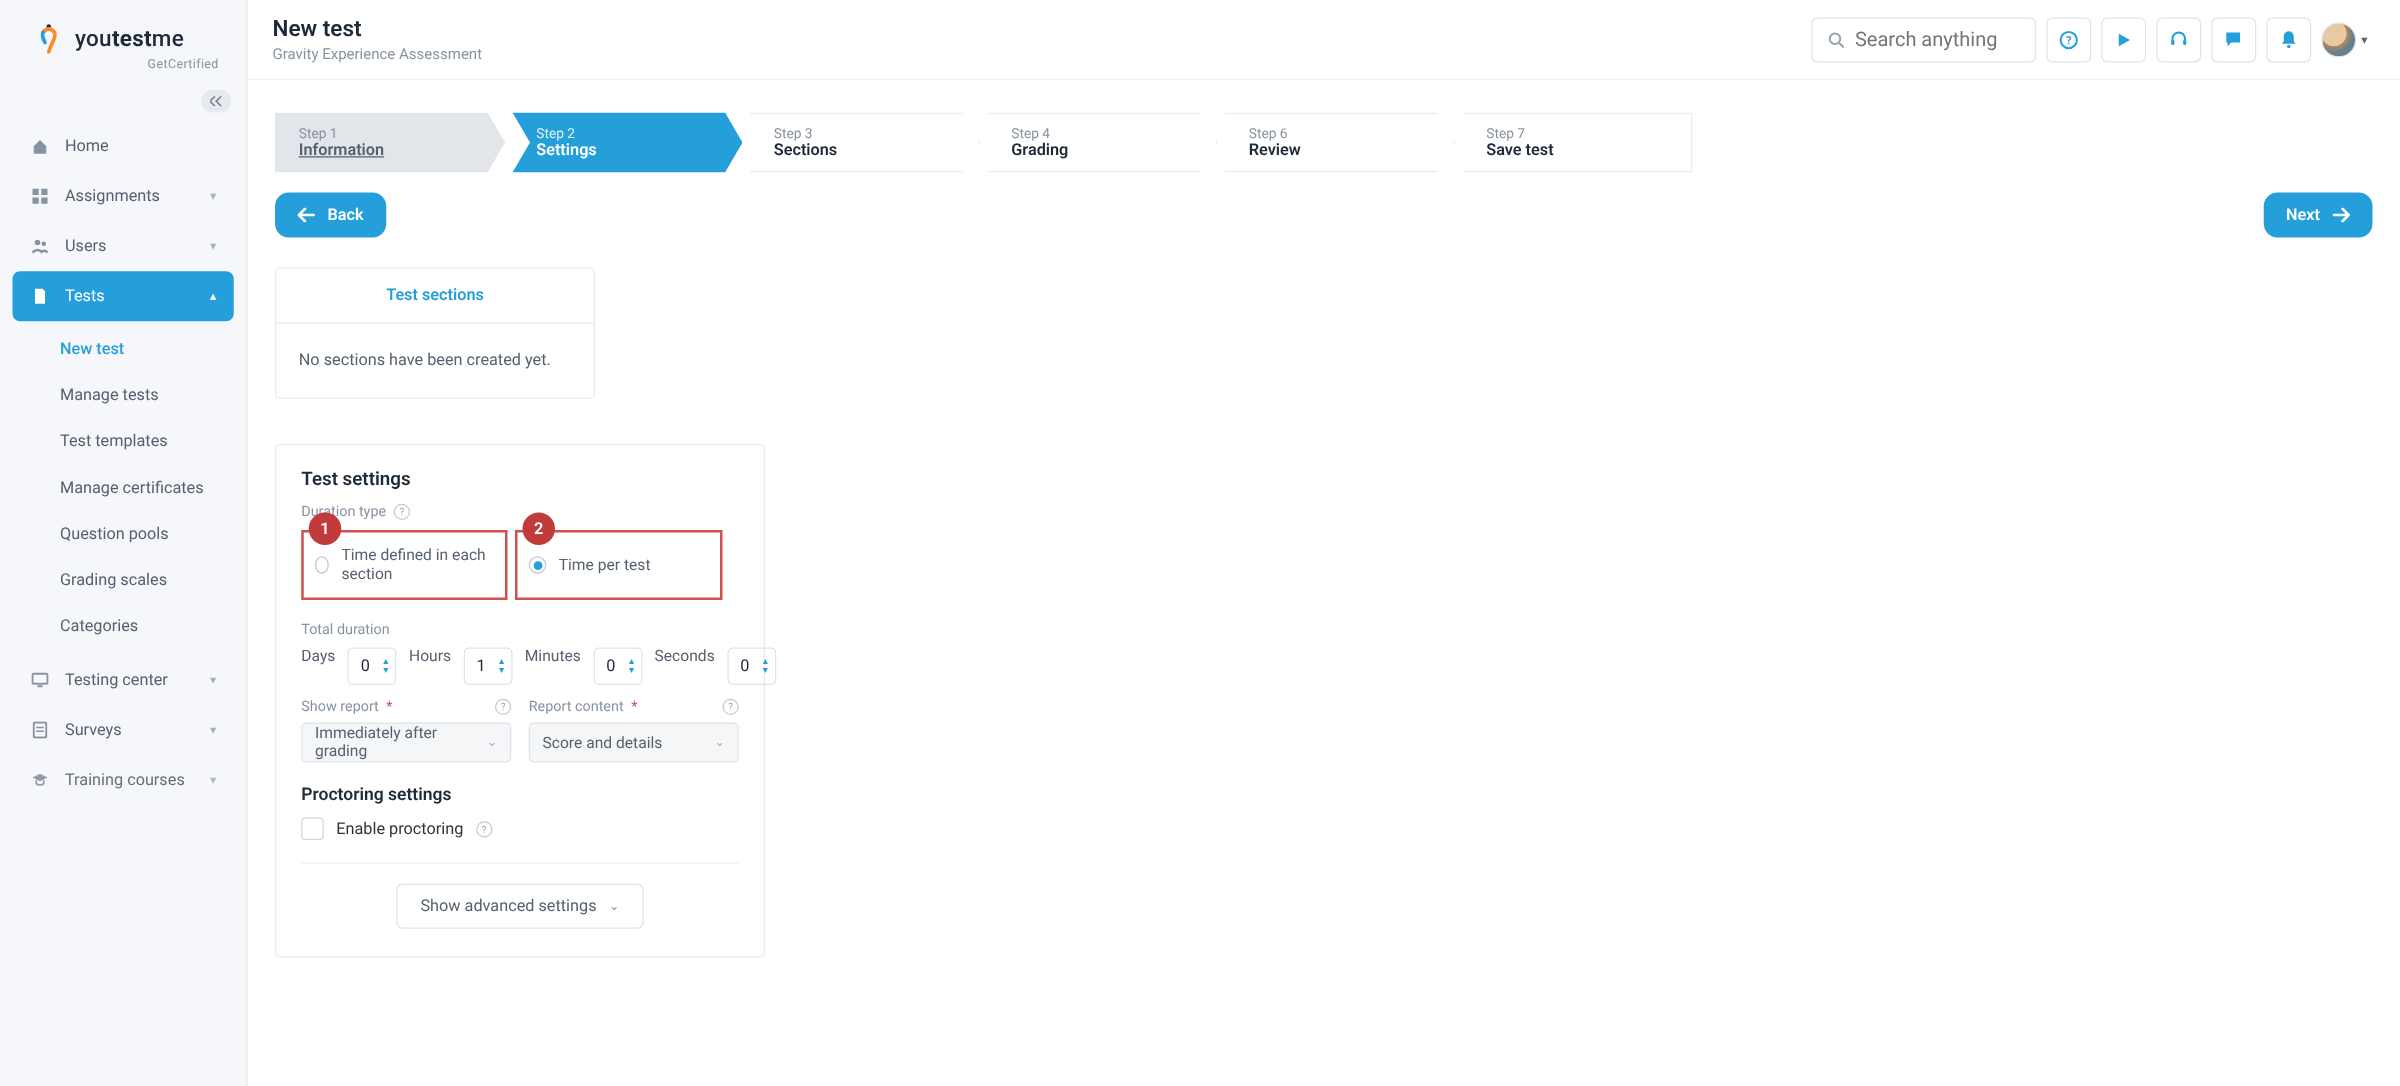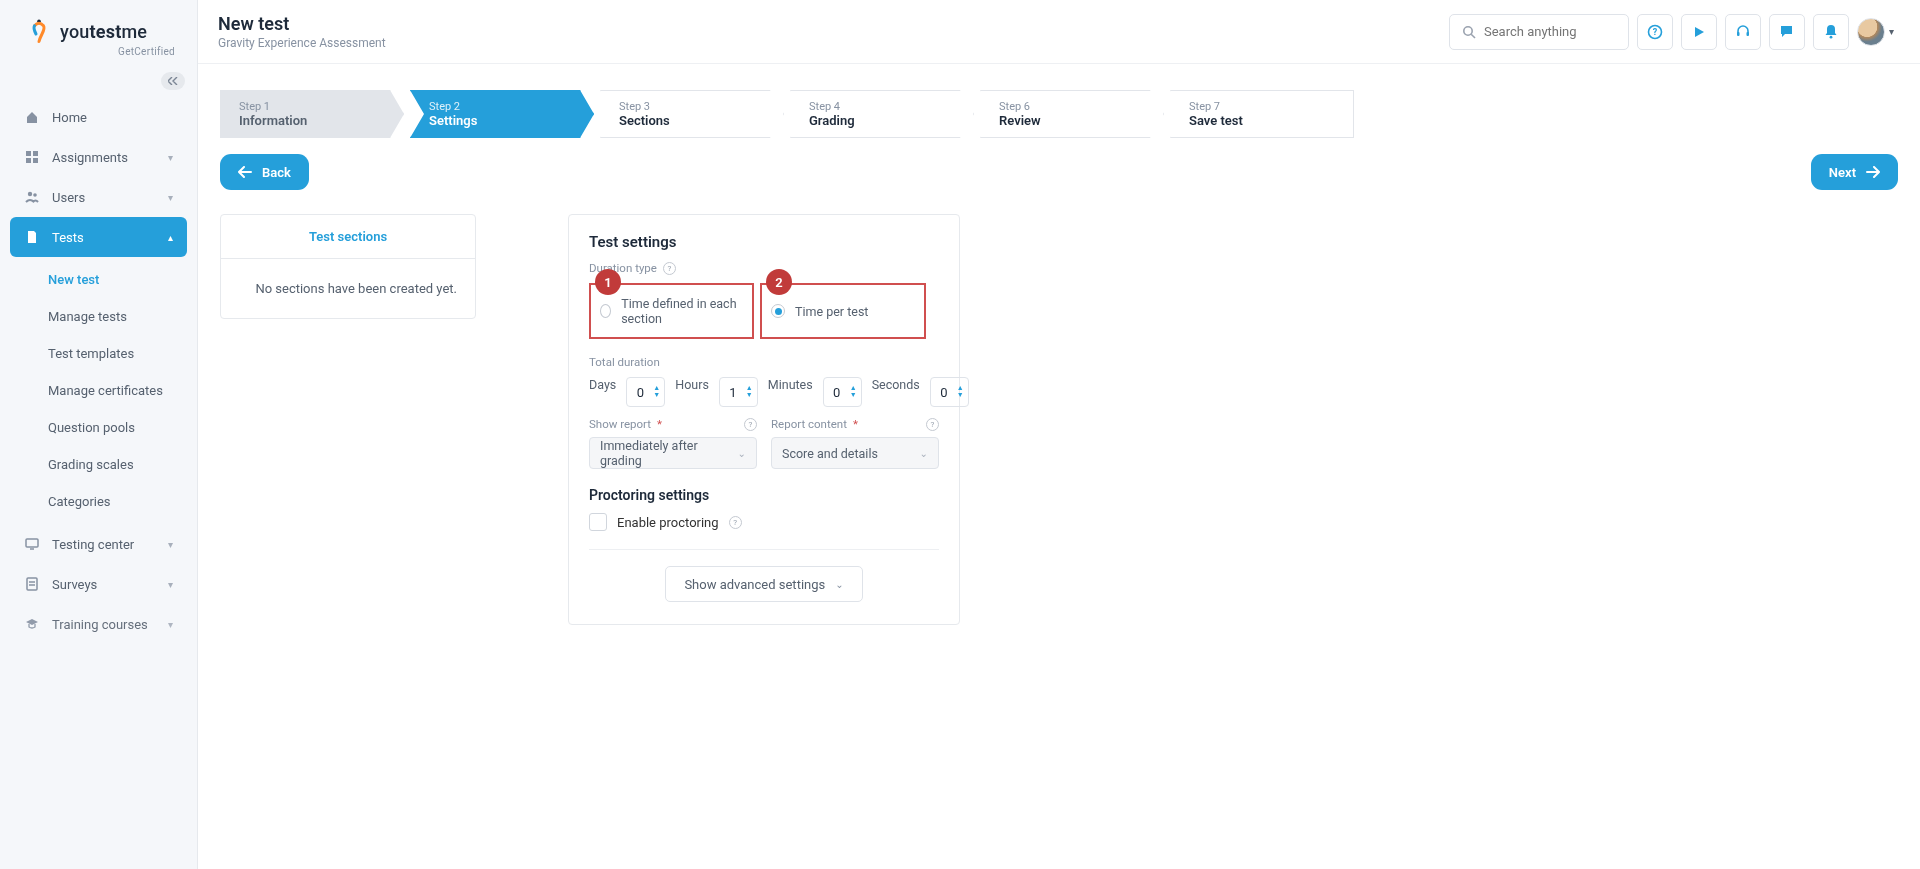--- a/index.html
+++ b/index.html
@@ -25,52 +25,52 @@
   .sub-item { padding: 11px 12px; font-size:13px; color:#56616f; cursor:pointer; border-radius:4px; }
   .sub-item.active { color:#259fda; font-weight:500; }
 
   
   .main { flex:1; display:flex; flex-direction:column; }
   .topbar { height:64px; display:flex; align-items:center; padding: 0 26px 0 20px; border-bottom:1px solid #eef0f3; }
   .page-title { font-size:18px; font-weight:600; color:#1e2a3a; }
   .page-subtitle { font-size:12px; color:#8792a2; margin-top:2px; }
   .top-actions { margin-left:auto; display:flex; align-items:center; gap:8px; }
   .search-box { display:flex; align-items:center; gap:8px; width:180px; height:36px; border:1px solid #dfe3e9; border-radius:5px; padding:0 12px; color:#9aa2af; }
-  .search-box input { border:none; outline:none; font-size:13px; flex:1; background:transparent; color:#333; }
+  .search-box input { border:none; outline:none; font-size:16px; flex:1; background:transparent; color:#333; }
   .top-icon-btn { width:36px; height:36px; border:1px solid #dfe3e9; border-radius:5px; display:flex; align-items:center; justify-content:center; color:#259fda; cursor:pointer; background:#fff; }
   .avatar { width:28px; height:28px; border-radius:50%; background: radial-gradient(circle at 35% 30%, #e8c9a1 40%, #b0885d 42%, #6a7f8e 60%); border:1px solid #dfe3e9; }
   .avatar-wrap { display:flex; align-items:center; gap:4px; cursor:pointer; color:#56616f; font-size:10px; }
 
   .content { padding: 26px 22px; flex:1; overflow:auto; }
 
   
   .wizard { display:flex; gap:0; margin-bottom: 16px; }
   .step { flex:0 0 auto; min-width: 184px; height:48px; background:#fff; border:1px solid #e2e5ea; position:relative; padding: 6px 26px 6px 18px; display:flex; flex-direction:column; justify-content:center; margin-right: 6px; clip-path: polygon(0 0, calc(100% - 14px) 0, 100% 50%, calc(100% - 14px) 100%, 0 100%, 14px 50%); }
   .step:first-child { clip-path: polygon(0 0, calc(100% - 14px) 0, 100% 50%, calc(100% - 14px) 100%, 0 100%); }
   .step:last-child { clip-path: polygon(0 0, 100% 0, 100% 100%, 0 100%, 14px 50%); }
   .step.past { background:#e2e5ea; border-color:#e2e5ea; }
   .step.active { background:#259fda; border-color:#259fda; color:#fff; }
   .step-num { font-size:11px; color:#8792a2; }
   .step.active .step-num { color: rgba(255,255,255,.85); }
   .step-label { font-size:13px; font-weight:600; color:#1e2a3a; }
   .step.active .step-label { color:#fff; }
-  .step.past .step-label { color:#56616f; }
+  .step.past .step-label { color:#56616f;text-decoration:underline; }
 
   .btn { display:inline-flex; align-items:center; gap:10px; height:36px; padding:0 18px; border-radius:6px; font-size:13px; font-weight:600; cursor:pointer; border:none; }
   .btn-primary { background:#259fda; color:#fff;border-radius:11px; }
   .nav-row { display:flex; align-items:center; margin-bottom: 24px; }
   .nav-row .spacer { flex:1; }
   .btn .arrow { font-size:14px; }
 
-  .columns { display:flex; gap: 92px; align-items:flex-start; }
+  .columns { display:flex; gap: 36px; align-items:flex-start;flex-direction:column; }
 
   .panel { border:1px solid #e6e9ed; border-radius:4px; background:#fff; }
   .panel-sections { width: 256px; }
   .panel-sections .tab { text-align:center; padding: 14px; font-size:13px; font-weight:600; color:#259fda; border-bottom:1px solid #e6e9ed; }
-  .panel-sections .body { padding: 22px 18px; font-size:13px; color:#56616f;text-align:right; }
+  .panel-sections .body { padding: 22px 18px; font-size:13px; color:#56616f; }
 
   .panel-settings { width: 392px; padding: 18px 20px 22px 20px; }
   .panel-settings h3 { font-size:15px; font-weight:600; color:#1e2a3a; margin-bottom:6px; }
   .panel-settings h4 { font-size:14px; font-weight:600; color:#1e2a3a; margin: 18px 0 10px 0; }
 
   .field-row { margin-top: 10px; }
   .label-small { font-size:11.5px; color:#8792a2; display:flex; align-items:center; gap:6px; }
   .req { color:#d04f4f; }
   .info-icon { width:13px; height:13px; border:1px solid #c4c9d1; border-radius:50%; display:inline-flex; align-items:center; justify-content:center; font-size:8px; color:#97a0ad; }
 

